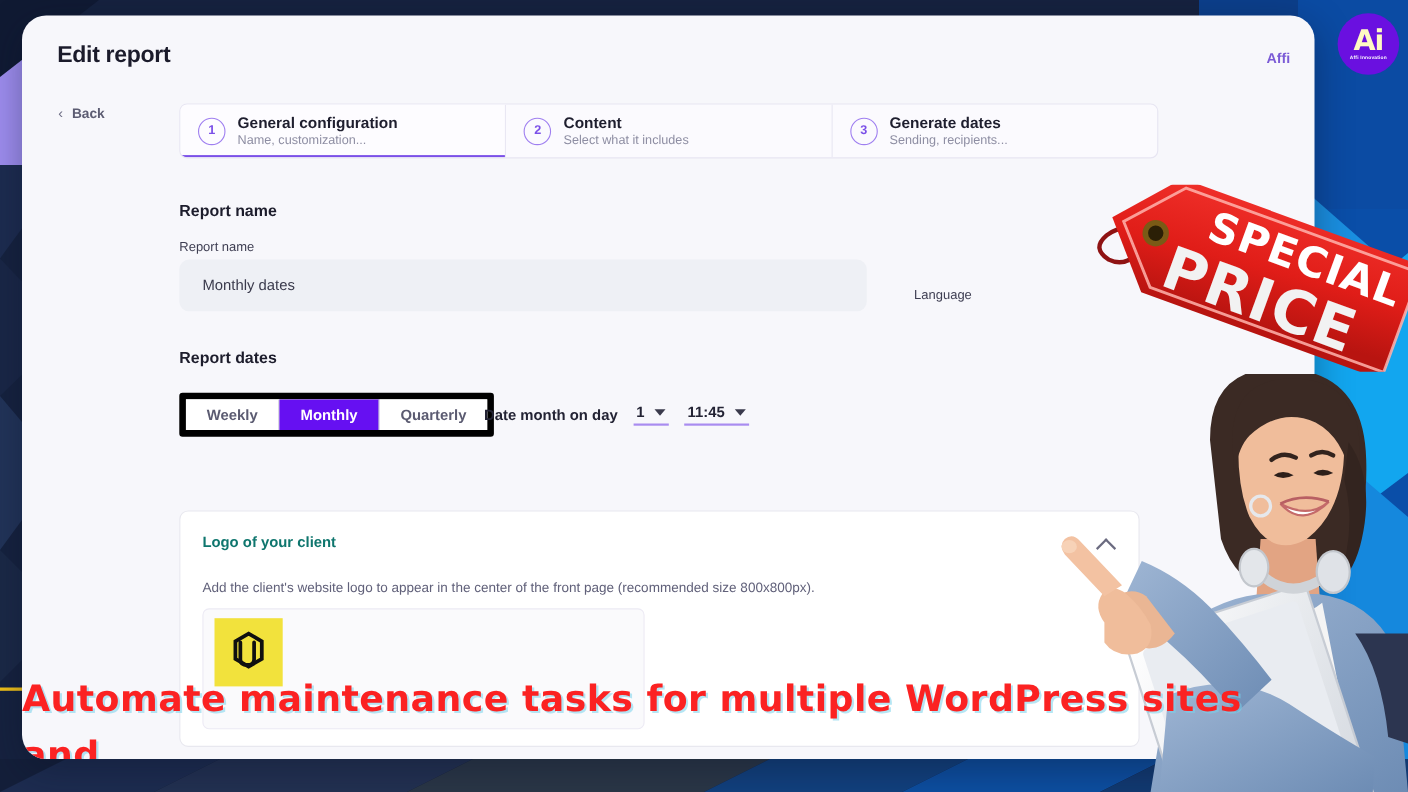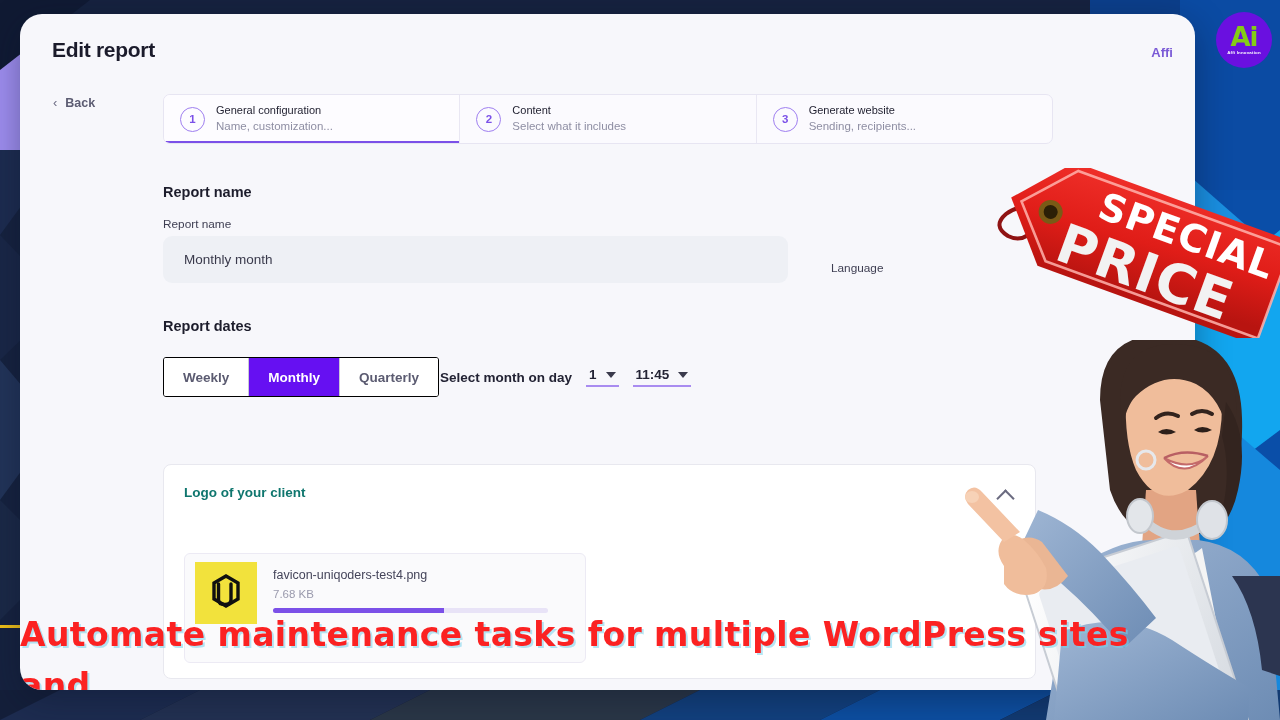--- a/index.html
+++ b/index.html
@@ -82,21 +82,21 @@
     height: 2.5px; background: #7b50e8;
   }
   .step-num {
     flex: 0 0 auto;
     width: 25px; height: 25px; border-radius: 50%;
     border: 1.4px solid #9f7ff0;
     display: flex; align-items: center; justify-content: center;
     font-size: 11.5px; color: #7b50e8; font-weight: bold;
   }
   .step-txt { display: flex; flex-direction: column; gap: 1px; line-height: 1.25; }
-  .step-title { font-size: 11px; font-weight: normal; color: #1e1e2e; }
+  .step-title { font-size: 14px; font-weight: bold; color: #1e1e2e; }
   .step-sub { font-size: 11.5px; color: #8e8ea3; }
 
   
   .section-head {
     position: absolute;
     font-size: 14.5px; font-weight: bold; color: #1d1d2c;
   }
   #report-data-head { left: 143px; top: 170px; }
   #report-dates-head { left: 143px; top: 304px; }
 
@@ -126,21 +126,21 @@
     width: 13px; height: 13px;
     border-right: 1.8px solid #a9adbd;
     border-bottom: 1.8px solid #a9adbd;
     transform: rotate(45deg) translate(-3px,-3px);
   }
 
   
   #frequency-group {
     position: absolute; left: 143px; top: 343px;
     display: flex;
-    border: 1px solid #000000;
+    border: 6px solid #000000;
     border-radius: 3px;
     overflow: hidden;
     height: 40px;
     background: #ffffff;
   }
   .seg {
     display: flex; align-items: center; justify-content: center;
     padding: 0 19px;
     font-size: 13.5px; color: #5b5b71; font-weight: bold;
     border-right: 1px solid #c9c9d6;
@@ -246,21 +246,21 @@
   #ai-badge {
     position: absolute; right: 8px; top: 12px;
     width: 56px; height: 56px; border-radius: 50%;
     background: #6a10e0;
     display: flex; flex-direction: column;
     align-items: center; justify-content: center;
     z-index: 50;
   }
   #ai-badge-mark {
     font-family: "DejaVu Sans", sans-serif;
-    font-size: 26px; font-weight: bold; color: #84cc16;
+    font-size: 26px; font-weight: bold; color: #fef9c3;
     line-height: .95; letter-spacing: -1px;
   }
   #ai-badge-sub {
     font-size: 4.4px; color: #ffffff; font-weight: bold;
     letter-spacing: .2px; margin-top: 1px;
   }
 
   
   #special-price-tag {
     position: absolute; left: 990px; top: 168px;
@@ -335,71 +335,65 @@
       <div class="step">
         <div class="step-num">2</div>
         <div class="step-txt">
           <div class="step-title">Content</div>
           <div class="step-sub">Select what it includes</div>
         </div>
       </div>
       <div class="step">
         <div class="step-num">3</div>
         <div class="step-txt">
-          <div class="step-title">Generate website</div>
+          <div class="step-title">Generate dates</div>
           <div class="step-sub">Sending, recipients...</div>
         </div>
       </div>
     </div>
 
     <div class="section-head" id="report-data-head">Report name</div>
 
     <div class="field-label" id="report-name-label">Report name</div>
-    <div class="field-box" id="report-name-input" placeholder="Report name">Monthly month</div>
+    <div class="field-box" id="report-name-input" placeholder="Report name">Monthly dates</div>
 
     <div class="field-label" id="language-label">Language</div>
 
     <div class="section-head" id="report-dates-head">Report dates</div>
 
     <div id="frequency-group">
       <div class="seg">Weekly</div>
       <div class="seg selected">Monthly</div>
       <div class="seg">Quarterly</div>
     </div>
 
     <div id="schedule-row">
-      <span id="schedule-label">Select month on day</span>
+      <span id="schedule-label">Date month on day</span>
       <span class="mini-select">
         <span>1</span>
         <span class="caret-down"></span>
       </span>
       <span class="mini-select">
         <span>11:45</span>
         <span class="caret-down"></span>
       </span>
     </div>
 
 
     <div id="logo-panel">
       <div id="logo-panel-title">Logo of your client</div>
       <div id="logo-collapse-icon"></div>
+      <div id="logo-help-text">Add the client's website logo to appear in the center of the front page (recommended size 800x800px).</div>
 
       <div id="uploaded-file-card">
         <div id="file-thumbnail">
           <svg width="44" height="44" viewBox="0 0 44 44">
             <path d="M22 5 L34 12 L34 28 L22 35 L10 28 L10 12 Z" fill="none" stroke="#101010" stroke-width="3.4"></path>
             <path d="M14.5 13 L14.5 28.5 Q14.5 33.5 21 33.5 Q27 33.5 27 28.5 L27 13" fill="none" stroke="#101010" stroke-width="3.4" stroke-linecap="round"></path>
           </svg>
-        </div>
-        <div id="file-meta">
-          <div id="file-name">favicon-uniqoders-test4.png</div>
-          <div id="file-size">7.68 KB</div>
-          <div id="file-progress-track">
-            <div id="file-progress-fill" style="width: 62%;"></div>
-          </div>
         </div>
       </div>
     </div>
 
     <div id="banner-caption">
       <div>Automate maintenance tasks for multiple WordPress sites and</div>
 
     </div>
   </div>
 

